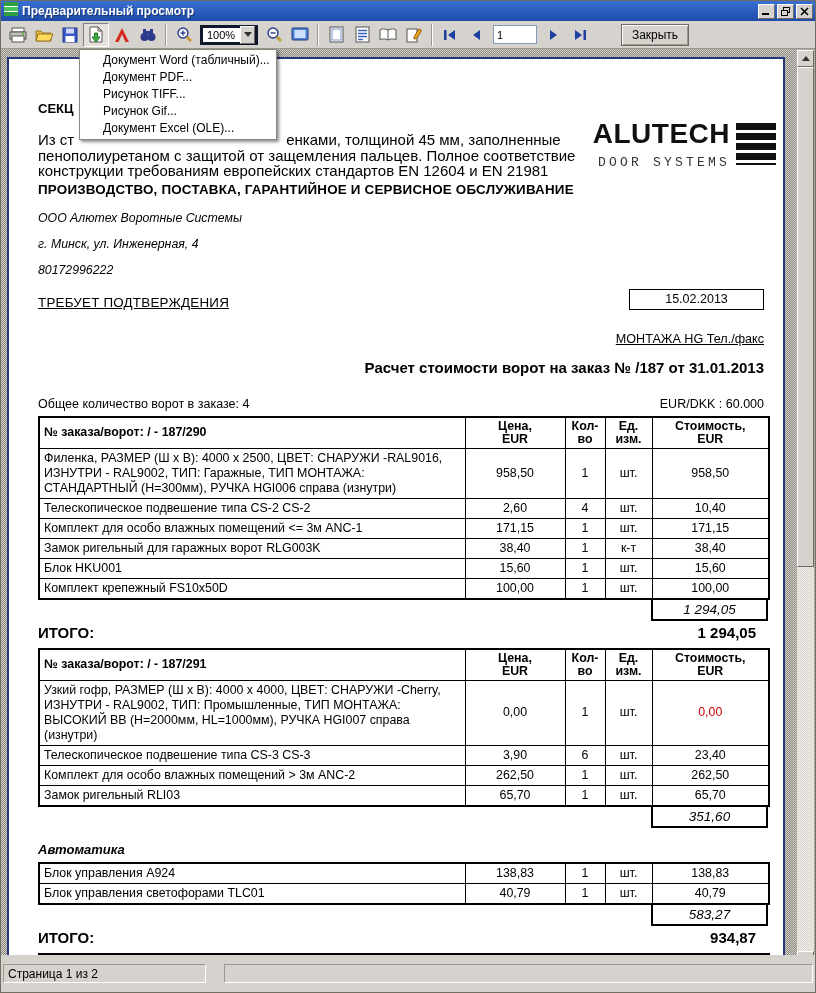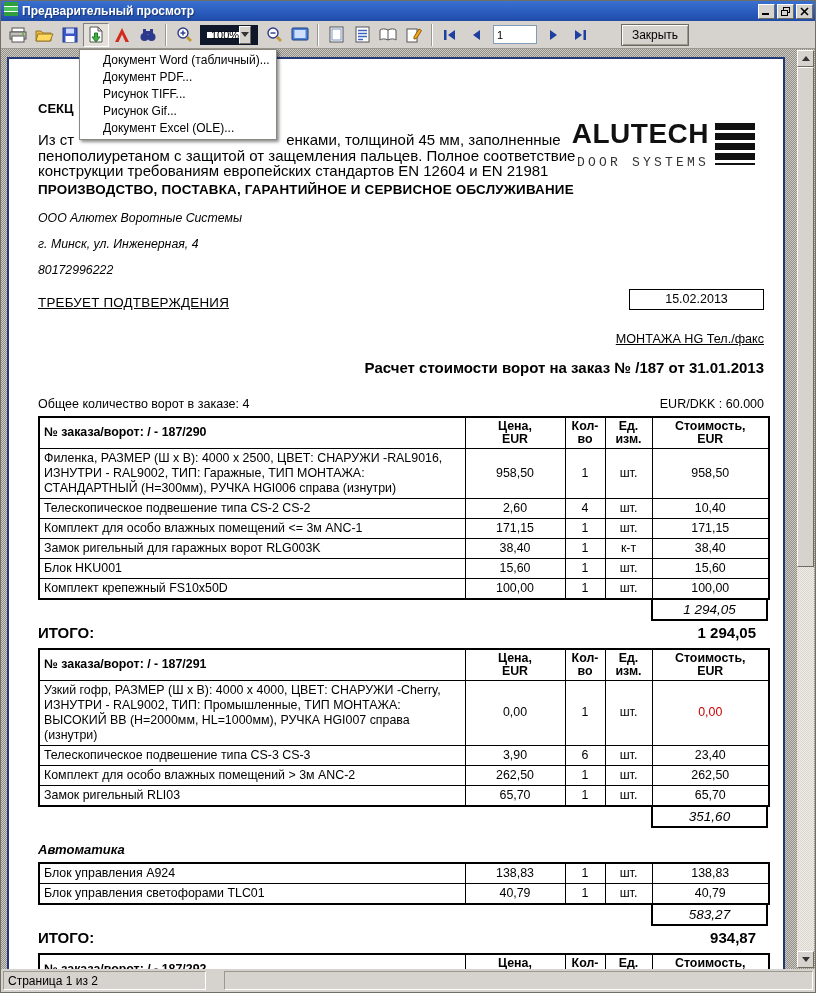--- a/index.html
+++ b/index.html
@@ -25,21 +25,21 @@
   .toolbar{
     position:absolute; top:20px; left:0; right:0; height:28px;
     background:#d6d3ce; border-bottom:1px solid #9b988f;
     display:flex; align-items:center; padding:0 4px;
   }
   .tbtn{ width:26px; height:24px; display:flex; align-items:center; justify-content:center;
     border:1px solid transparent; background:transparent; }
   .tbtn.pressed{ border-color:#808080 #fff #fff #808080; background:#e4e1da; }
   .tsep{ width:2px; height:22px; margin:0 4px;
     border-left:1px solid #9b988f; border-right:1px solid #fff; }
-  .combo{ width:58px; height:20px; background:#fff; border:7px solid #0f172a;
+  .combo{ width:58px; height:20px; background:#fff; border:3px solid #0f172a;
     display:flex; align-items:center; margin:0 3px; }
   .combo .cval{ flex:1; font-size:11px; padding-left:4px; }
   .combo .cbtn{ width:15px; height:18px; background:#d6d3ce;
     border:1px solid; border-color:#fff #6e6a60 #6e6a60 #fff;
     display:flex; align-items:center; justify-content:center; }
   .pageinput{ width:44px; height:19px; border:1px solid #7f9db9; font-size:11px;
     padding:0 3px; margin:0 4px; font-family:"Liberation Sans",sans-serif; }
   .closebtn{ margin-left:28px; width:68px; height:22px; background:#d6d3ce;
     border:1px solid #6e6a60; box-shadow:inset 1px 1px 0 #fff, inset -1px -1px 0 #9b988f;
     font-size:12px; display:flex; align-items:center; justify-content:center; }
@@ -73,32 +73,32 @@
     background-size:2px 2px; background-position:0 0,1px 1px; }
   .sbtn{ position:absolute; left:0; width:17px; height:17px; background:#d6d3ce;
     border:1px solid; border-color:#fff #6e6a60 #6e6a60 #fff;
     display:flex; align-items:center; justify-content:center; }
   .sbtn.up{ top:0; } .sbtn.down{ bottom:0; }
   .arr{ width:0; height:0; border-left:4px solid transparent; border-right:4px solid transparent; }
   .arr.u{ border-bottom:5px solid #333; } .arr.d{ border-top:5px solid #333; }
   .thumb{ position:absolute; left:0; top:17px; width:17px; height:500px; background:#d6d3ce;
     border:1px solid; border-color:#fff #6e6a60 #6e6a60 #fff; }
   
-  .statusbar{ position:absolute; left:0; right:0; bottom:0; height:23px; background:#d6d3ce;
+  .statusbar{ position:absolute; left:0; right:0; bottom:0; height:37px; background:#d6d3ce;
     display:flex; align-items:center; padding:2px; gap:18px; }
   .spanel{ height:19px; border:1px solid; border-color:#9b988f #fff #fff #9b988f;
     font-size:12px; display:flex; align-items:center; padding:0 4px; }
   .spanel.p1{ width:203px; } .spanel.p2{ flex:1; }
   
   .hfrag{ font-size:13px; font-weight:bold; }
   .para{ font-size:15px; line-height:15.6px; margin-top:16px; }
   .prow{ display:flex; }
   .prow .gap{ width:212px; flex:none; }
   .pbold{ font-size:13.4px; font-weight:bold; margin-top:3px; letter-spacing:.2px; }
-  .logo{ position:absolute; top:62px; right:28px; display:flex; align-items:flex-start; gap:6px; }
+  .logo{ position:absolute; top:62px; right:7px; display:flex; align-items:flex-start; gap:6px; }
   .logo .lt{ text-align:right; }
   .logo .lt .big{ font-size:28px; font-weight:bold; letter-spacing:.5px; line-height:26px; color:#111; }
   .logo .lt .sub{ font-size:13px; letter-spacing:3.2px; color:#333; margin-top:8px;font-family:Liberation Mono, monospace; }
   .lbars{ display:flex; flex-direction:column; gap:3px; padding-top:2px; }
   .lbars .b{ width:40px; height:7px; background:#111; }
   .lbars .b.thin{ height:2px; }
   .company{ margin-top:14px; font-style:italic; font-size:12.3px; }
   .company div{ margin-bottom:12px; }
   .confrow{ display:flex; justify-content:space-between; align-items:flex-end; margin-top:2px; }
   .confirm{ font-size:13.4px; text-decoration:underline; letter-spacing:.2px; }

